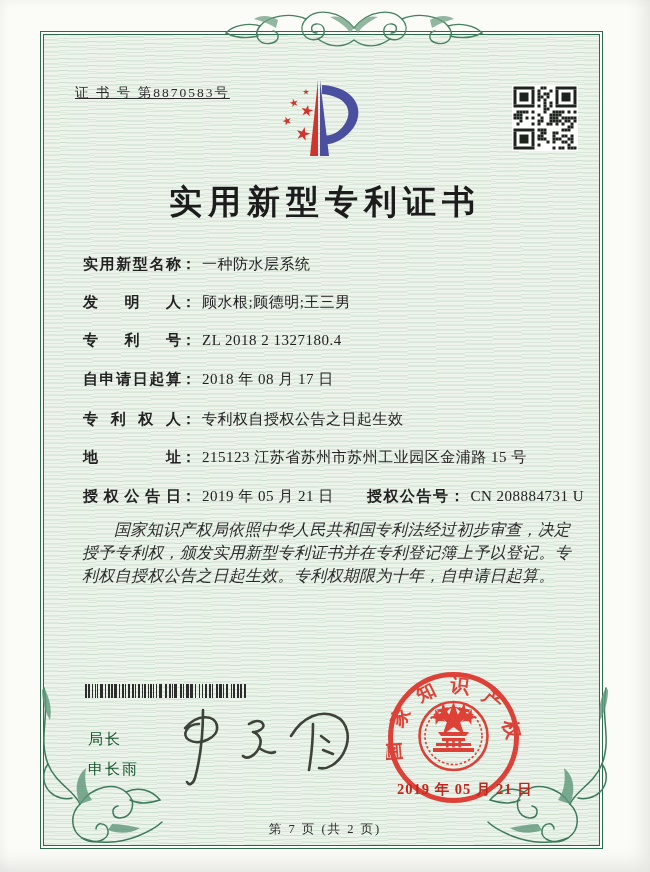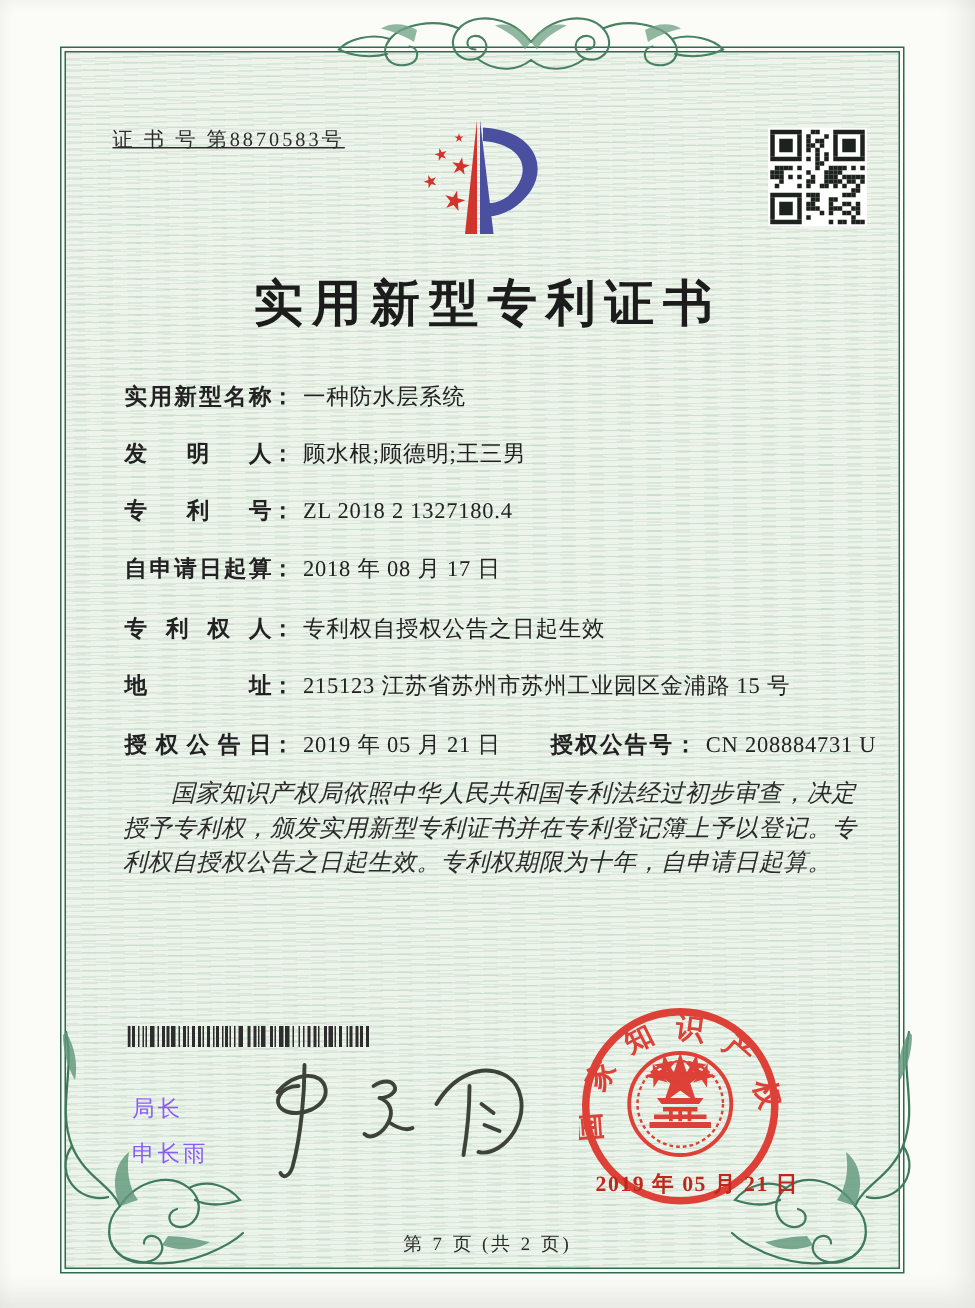--- a/index.html
+++ b/index.html
@@ -28,21 +28,21 @@
   .flabel{display:inline-block;width:98px;text-align:justify;text-align-last:justify;font-weight:600;}
   .fcolon{display:inline-block;margin-right:6px;font-weight:600;}
   .fvalue{letter-spacing:.5px;}
   .pair2{position:absolute;left:252px;top:0;white-space:nowrap;margin-left:32px;}
   .pair2 .flabel2{letter-spacing:1.5px;font-weight:600;}
   .notice{position:absolute;left:82px;top:518px;width:489px;z-index:4;
           font-size:16px;line-height:23px;color:#2b2b2b;font-style:italic;
           font-family:"Liberation Serif","DejaVu Serif",serif;}
   .notice p{margin:0;text-indent:2em;letter-spacing:.3px;}
   .barcode{position:absolute;left:85px;top:684px;z-index:4;}
-  .director{position:absolute;left:88px;top:730px;z-index:4;font-size:15px;color:#8b5cf6;}
+  .director{position:absolute;left:88px;top:730px;z-index:4;font-size:15px;color:#14532d;}
   .director div{margin-bottom:11px;letter-spacing:2px;}
   .signature{position:absolute;left:163px;top:702px;z-index:5;}
   .seal{position:absolute;left:386px;top:670px;z-index:4;opacity:.93;}
   .seal-date{position:absolute;left:397px;top:780px;z-index:6;font-size:14.5px;color:#c0271c;
              letter-spacing:1px;font-weight:600;white-space:nowrap;}
   .footer{position:absolute;left:0;top:821px;width:650px;text-align:center;z-index:4;
           font-size:12.5px;letter-spacing:2px;color:#2b2b2b;}
   .qr{position:absolute;left:512px;top:85px;z-index:4;}
   .logo{position:absolute;left:262px;top:76px;z-index:4;}
 </style>

